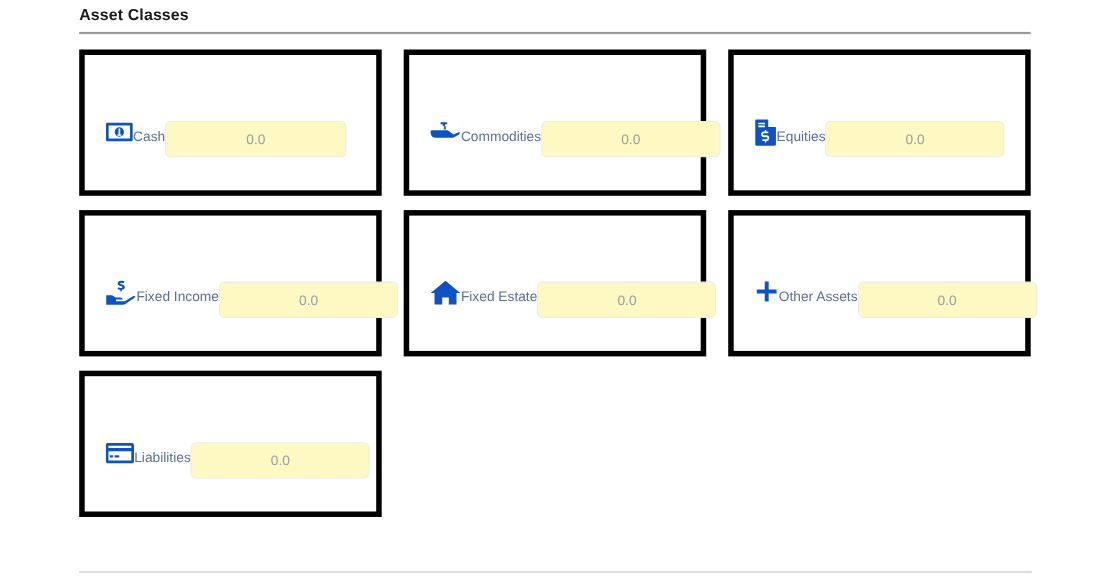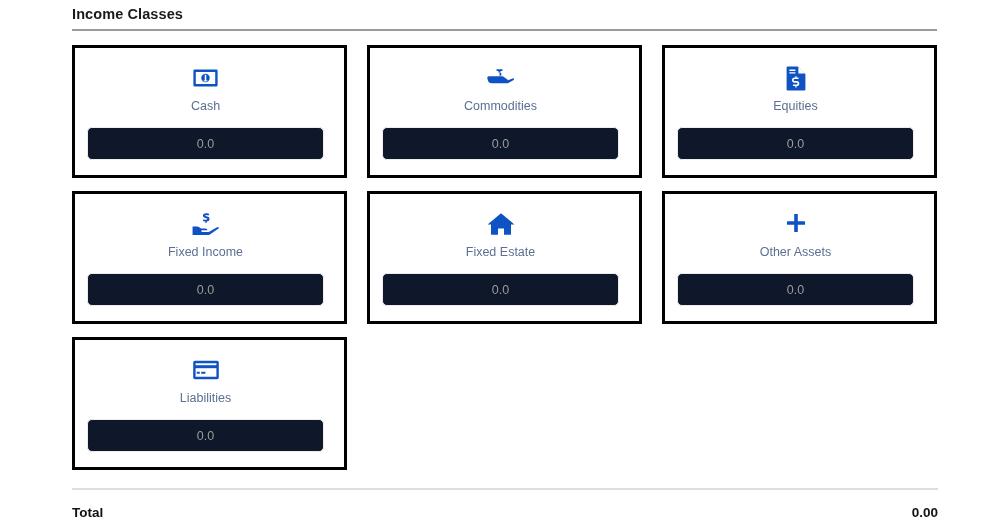--- a/index.html
+++ b/index.html
@@ -47,24 +47,23 @@
     width: 866px;
     display: grid;
     grid-template-columns: repeat(3, 275px);
     column-gap: 20px;
     row-gap: 13px;
   }
 
   .card {
     box-sizing: border-box;
     height: 133px;
-    border: 3px solid #000000;
+    border: 5px solid #000000;
     background: #ffffff;
     display: flex;
-    flex-direction: column;
     align-items: center;
     padding: 17px 27px 0 19px;
   }
 
   .card-icon {
     height: 26px;
     display: flex;
     align-items: center;
     justify-content: center;
     color: #0f52c4;
@@ -83,21 +82,21 @@
     white-space: nowrap;
   }
 
   .card-input {
     box-sizing: border-box;
     margin-top: 13px;
     width: 237px;
     height: 33px;
     border: 1px solid #ececec;
     border-radius: 5px;
-    background: #0f172a;
+    background: #fef9c3;
     font-family: "Liberation Sans", sans-serif;
     font-size: 12.5px;
     color: #8a8a8a;
     text-align: center;
     outline: none;
     padding: 0;
   }
   .card-input::placeholder {
     color: #9b9b9b;
     opacity: 1;
@@ -133,21 +132,21 @@
     color: #111111;
     line-height: 17px;
   }
 </style>
 </head>
 <body>
 
 <div class="page">
 
   <div class="section-head">
-    <div class="section-title">Income Classes</div>
+    <div class="section-title">Asset Classes</div>
     <div class="head-rule"></div>
   </div>
 
   <div class="grid">
 
     <div class="card">
       <div class="card-icon">
         <svg width="25" height="20" viewBox="0 0 26 20" aria-hidden="true">
           <path d="M1.6 1.2h22.8a1.2 1.2 0 0 1 1.2 1.2v15.2a1.2 1.2 0 0 1-1.2 1.2H1.6A1.2 1.2 0 0 1 .4 17.6V2.4A1.2 1.2 0 0 1 1.6 1.2zm1.3 2.6v12.4h20.2V3.8H2.9z"></path>
           <circle cx="13" cy="10" r="4.4"></circle>
@@ -225,19 +224,15 @@
         </svg>
       </div>
       <div class="card-label">Liabilities</div>
       <input class="card-input" type="text" value="" placeholder="0.0" style="">
     </div>
 
   </div>
 
   <div class="total-wrap">
     <div class="total-rule"></div>
-    <div class="total-row">
-      <div class="total-label">Total</div>
-      <div class="total-value">0.00</div>
-    </div>
   </div>
 
 </div>
 
 </body></html>

